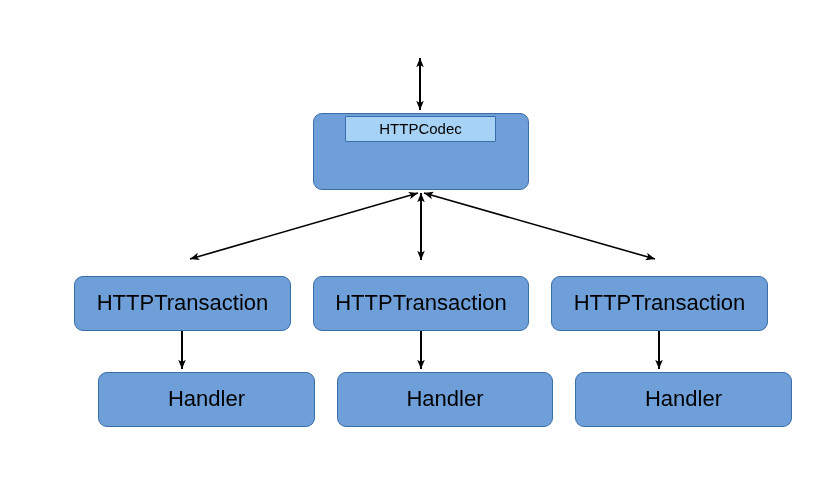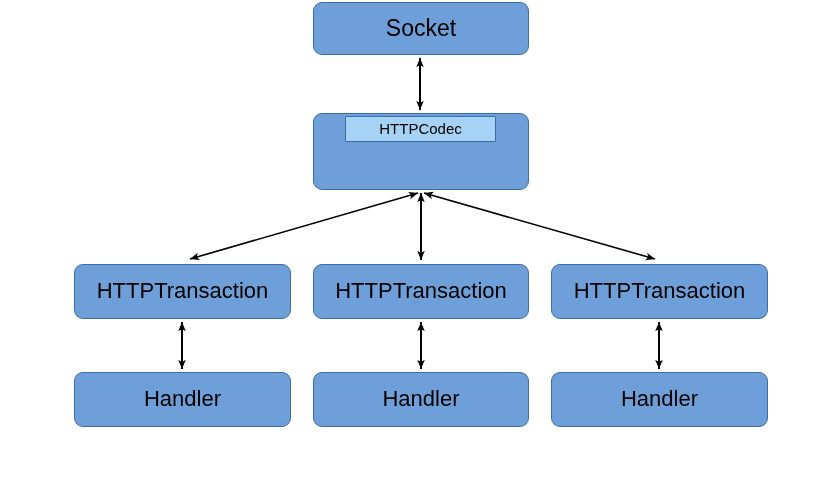--- a/index.html
+++ b/index.html
@@ -84,34 +84,35 @@
     border-radius: 1px;
     display: flex;
     align-items: center;
     justify-content: center;
     font-size: 15px;
     color: #000000;
   }
 
   
   .node-transaction {
-    top: 264px;
+    top: 276px;
     height: 55px;
     font-size: 22px;
     justify-content: center;
   }
   #node-transaction-0 { left: 74px;  width: 217px; }
   #node-transaction-1 { left: 313px; width: 216px; }
   #node-transaction-2 { left: 551px; width: 217px; }
 
   
   .node-handler {
     top: 372px;
     height: 55px;
     font-size: 22px;
+    margin-left: 24px;
   }
   #node-handler-0 { left: 74px;  width: 217px; }
   #node-handler-1 { left: 313px; width: 216px; }
   #node-handler-2 { left: 551px; width: 217px; }
 </style>
 </head>
 <body>
 
 <div id="canvas">
 
@@ -131,23 +132,20 @@
 
     <line x1="421" y1="193" x2="421" y2="260" stroke="#000000" stroke-width="2" marker-start="url(#ah-start)" marker-end="url(#ah-end)"></line>
 
     <line x1="424" y1="193" x2="655" y2="259" stroke="#000000" stroke-width="1.6" marker-start="url(#ah-start)" marker-end="url(#ah-end)"></line>
 
     <line x1="182" y1="322" x2="182" y2="369" stroke="#000000" stroke-width="2" marker-start="url(#ah-start)" marker-end="url(#ah-end)"></line>
     <line x1="421" y1="322" x2="421" y2="369" stroke="#000000" stroke-width="2" marker-start="url(#ah-start)" marker-end="url(#ah-end)"></line>
     <line x1="659" y1="322" x2="659" y2="369" stroke="#000000" stroke-width="2" marker-start="url(#ah-start)" marker-end="url(#ah-end)"></line>
   </svg>
 
-  <div class="node" id="node-socket">
-    <span class="node-label">Socket</span>
-  </div>
 
   <div class="node" id="node-httpsession">
     <div id="node-httpcodec">
       <span class="node-label">HTTPCodec</span>
     </div>
   </div>
 
   <div class="node node-transaction" id="node-transaction-0">
     <span class="node-label">HTTPTransaction</span>
   </div>

